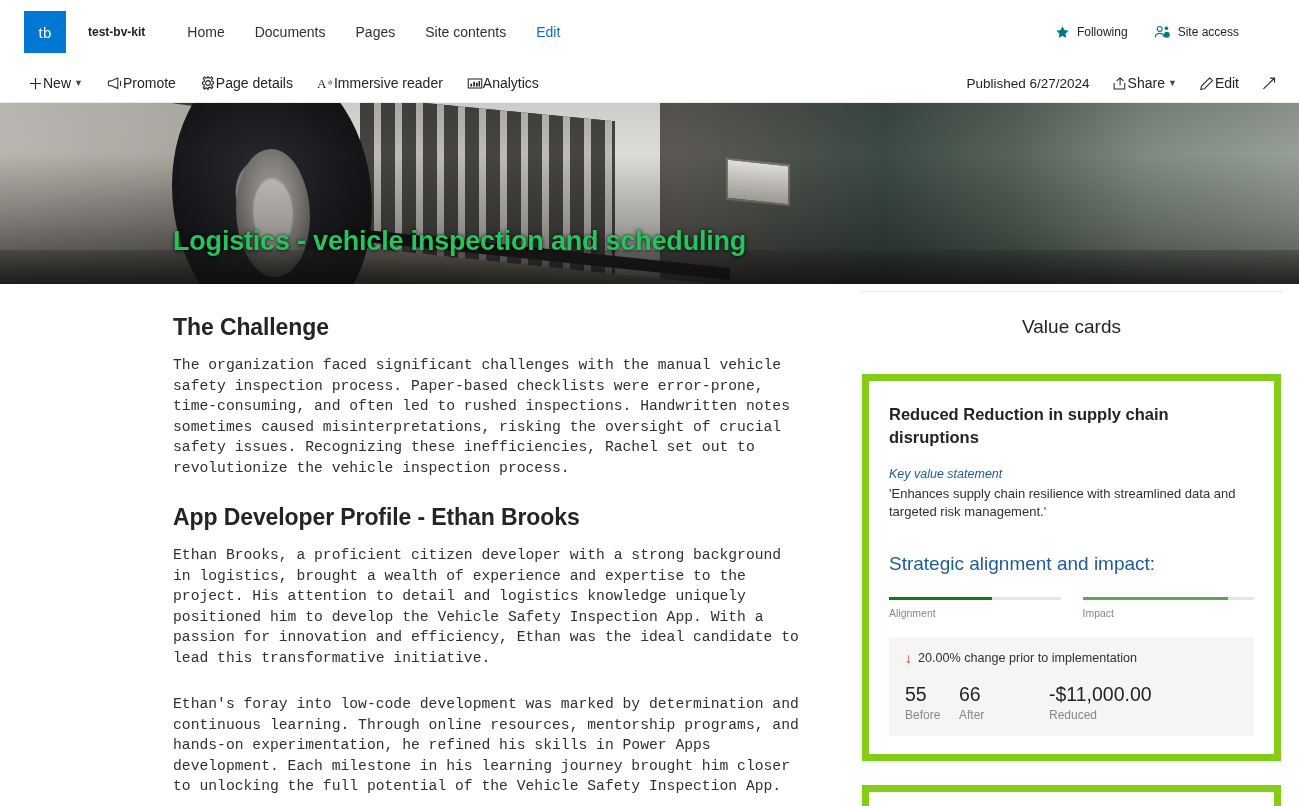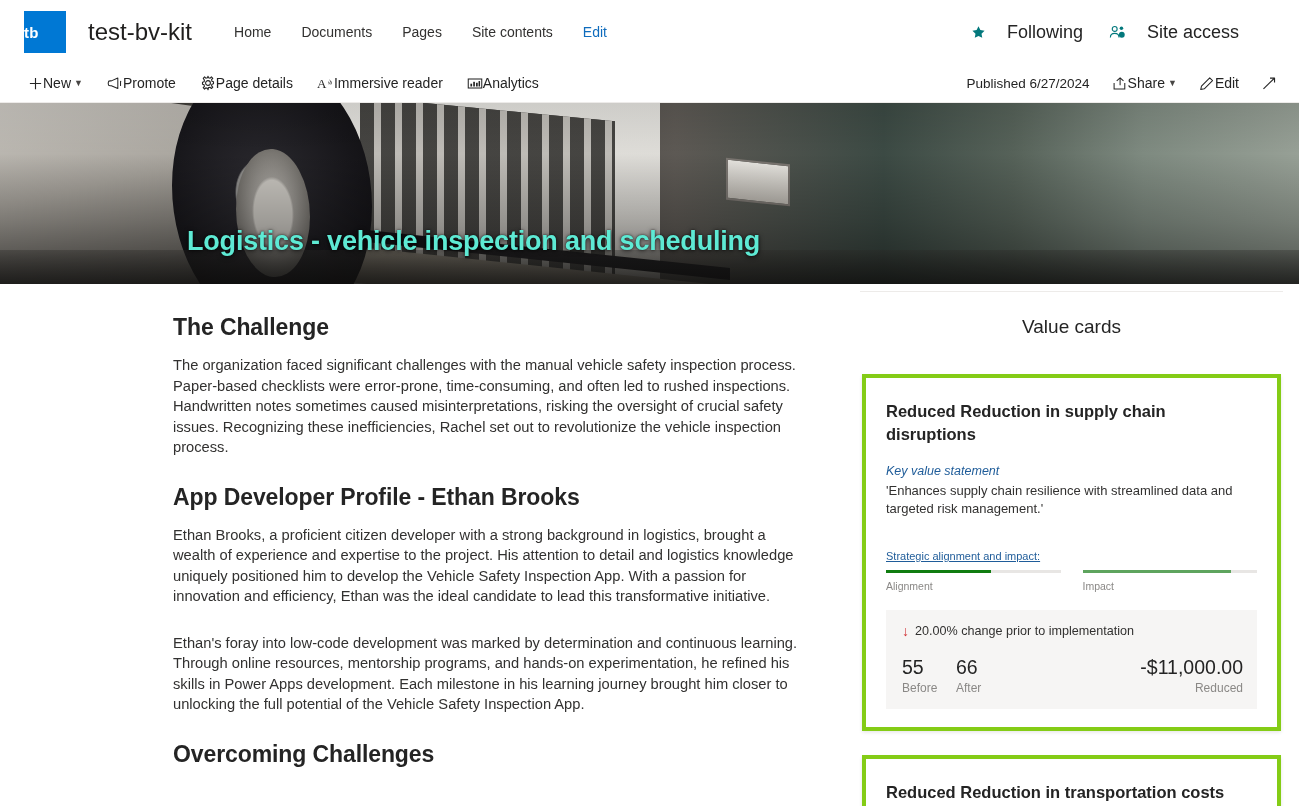--- a/index.html
+++ b/index.html
@@ -16,30 +16,29 @@
     height: 64px;
     display: flex;
     align-items: center;
     padding: 0 16px 0 24px;
     background: #ffffff;
   }
   .site-logo {
     width: 42px; height: 42px;
     background: #0078d4;
     color: #ffffff;
-    display: flex; align-items: center; justify-content: flex-start;
+    display: flex; align-items: center; justify-content: center;
     font-size: 15px;
     letter-spacing: .2px;
     flex: none;
-    font-weight: bold;
   }
   .site-title {
     margin-left: 22px;
-    font-size: 24px;
-    font-weight: normal;
+    font-size: 12px;
+    font-weight: bold;
     color: #201f1e;
     white-space: nowrap;
   }
   .top-nav {
     display: flex;
     align-items: center;
     margin-left: 42px;
     gap: 30px;
   }
   .top-nav a {
@@ -50,22 +49,22 @@
   }
   .top-nav a.edit-link { color: #0f6cbd; }
   .header-right {
     margin-left: auto;
     display: flex;
     align-items: center;
     gap: 26px;
     padding-right: 44px;
   }
   .hdr-btn {
-    display: flex; align-items: center; gap: 21px;
-    font-size: 18px; color: #242424;
+    display: flex; align-items: center; gap: 7px;
+    font-size: 12px; color: #242424;
     white-space: nowrap;
   }
   .hdr-btn svg { display: block; }
 
   
   .command-bar {
     height: 39px;
     display: flex;
     align-items: center;
     padding: 0 16px 0 28px;
@@ -171,24 +170,24 @@
     position: absolute;
     left: 0; bottom: 0; width: 100%; height: 34px;
     background: linear-gradient(180deg, rgba(60,58,54,.35), rgba(30,29,27,.7));
   }
   .hero-vignette {
     position: absolute; inset: 0;
     background: linear-gradient(180deg, rgba(0,0,0,.10) 0%, rgba(0,0,0,0) 28%, rgba(0,0,0,.22) 66%, rgba(0,0,0,.48) 100%);
   }
   .hero-title {
     position: absolute;
-    left: 187px; bottom: 27px;
+    left: 173px; bottom: 27px;
     font-size: 27px;
     font-weight: bold;
-    color: #5eead4;
+    color: #22c55e;
     text-shadow: 0 1px 5px rgba(0,0,0,.75), 0 0 2px rgba(0,0,0,.6);
     letter-spacing: -.2px;
     z-index: 5;
     margin-top: 18px;
   }
 
   
   .page-body {
     display: flex;
     padding: 0 0 0 0;
@@ -207,38 +206,39 @@
     font-size: 23px;
     font-weight: bold;
     color: #242424;
     margin-bottom: 14px;
     letter-spacing: -.1px;
   }
   .section p {
     font-size: 14.7px;
     line-height: 20.5px;
     color: #323130;
+    font-family: Liberation Mono, monospace;
   }
 
   
   .vc-wrap {
     margin: 7px 16px 0 20px;
     border-top: 1px solid #edebe9;
     padding-top: 24px;
   }
   .vc-heading {
     text-align: center;
     font-size: 19px;
     color: #242424;
     margin-bottom: 36px;
     font-weight: normal;
   }
   .vcard {
     background: #ffffff;
-    border: 4px solid #84cc16;
+    border: 7px solid #84cc16;
     box-shadow: 0 1.6px 3.6px rgba(0,0,0,.10), 0 .3px .9px rgba(0,0,0,.08);
     padding: 22px 20px 18px 20px;
     margin: 0 2px 24px 2px;
   }
   .vcard-title {
     font-size: 16.5px;
     font-weight: bold;
     color: #242424;
     line-height: 23px;
     margin-bottom: 18px;
@@ -249,24 +249,23 @@
     color: #1f5c99;
     margin-bottom: 4px;
   }
   .vcard-kvs {
     font-size: 13px;
     line-height: 18px;
     color: #323130;
     margin-bottom: 32px;
   }
   .vcard-strat-label {
-    font-size: 11px;
+    font-size: 19px;
     color: #1f5c99;
-    margin-bottom: 8px;
-    text-decoration: underline;
+    margin-bottom: 22px;
   }
   .bars {
     display: flex;
     gap: 22px;
     margin-bottom: 18px;
   }
   .bar-col { flex: 1; }
   .bar-track {
     height: 3px;
     background: #e8e6e4;
@@ -305,21 +304,21 @@
     color: #242424;
     line-height: 22px;
   }
   .metric-lab {
     font-size: 12px;
     color: #8a8886;
     margin-top: 3px;
   }
   .m-before { width: 54px; }
   .m-after  { width: 90px; }
-  .m-reduced { flex: 1; text-align: right; }
+  .m-reduced { flex: 1; text-align: left; }
 </style>
 </head>
 <body>
 
 <div class="site-header">
   <div class="site-logo" style="background: rgb(0, 120, 212);">
     <span>tb</span>
   </div>
   <div class="site-title">test-bv-kit</div>
 

